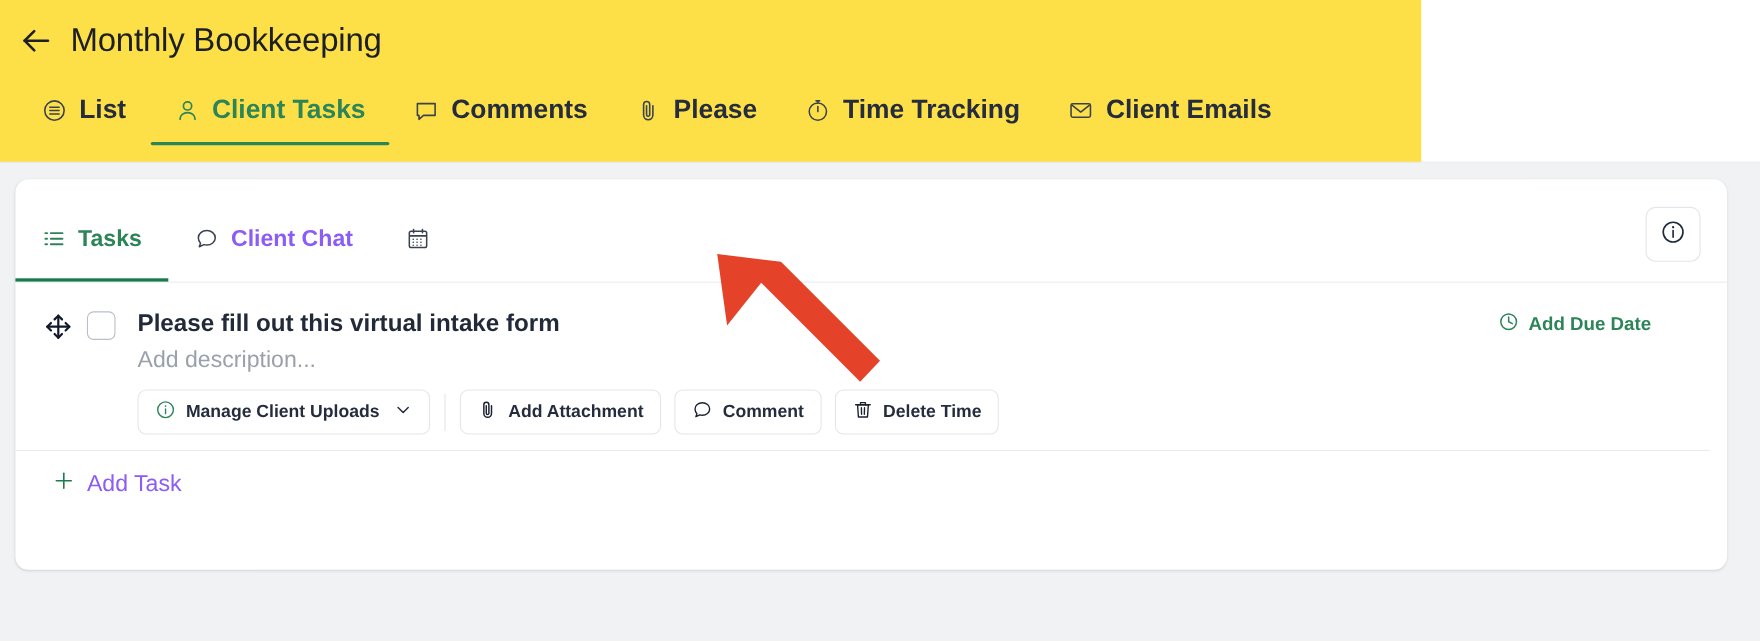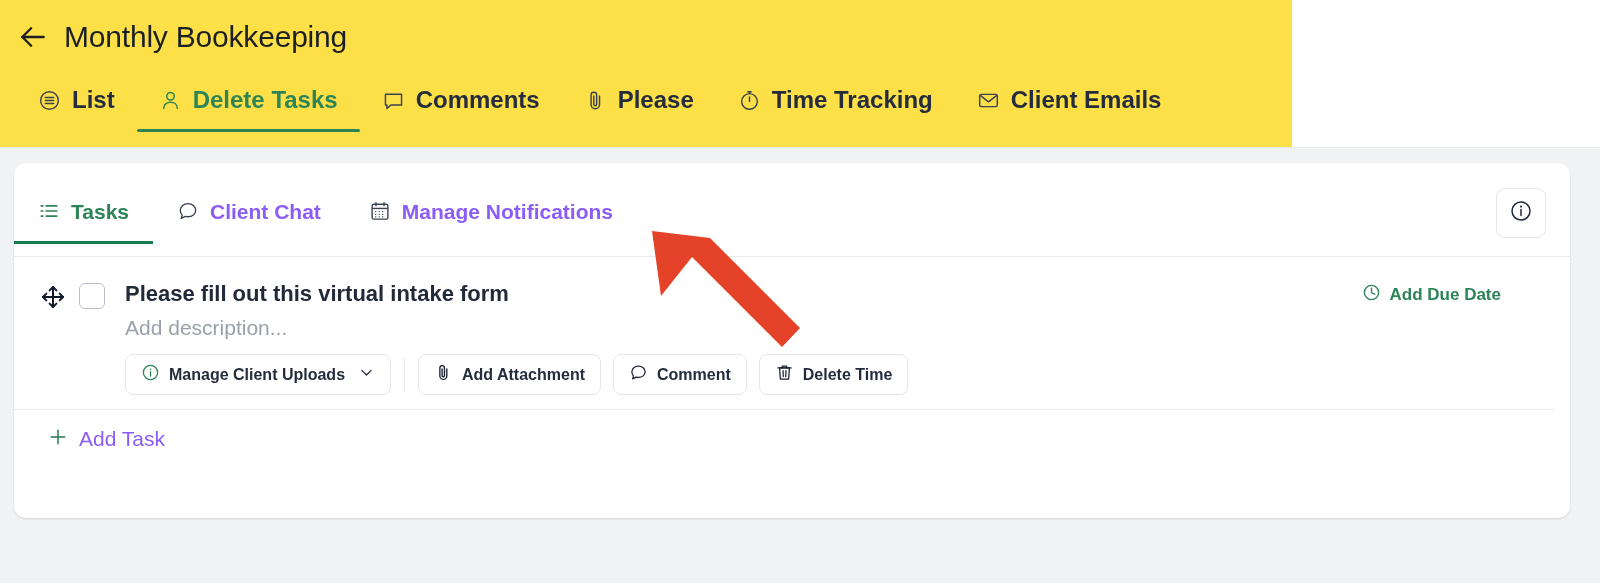--- a/index.html
+++ b/index.html
@@ -64,21 +64,21 @@
   }
 
   
   .card-tabs {
     position: absolute; left: 0; top: 0; right: 0; height: 94px;
     border-bottom: 1px solid #e9ebee;
     display: flex; align-items: flex-start;
   }
   .card-tab {
     display: flex; align-items: center; gap: 11px;
-    padding: 16px 24px 0 24px; height: 80px;
+    padding: 16px 24px 0 24px; height: 92px;
     position: relative; cursor: pointer; white-space: nowrap;
   }
   .card-tab .ct-label {
     font-size: 21px; font-weight: 700; color: #8b5cf6; line-height: 25px;
   }
   .card-tab.active .ct-label { color: #2c8457; }
   .card-tab.active::after {
     content: ""; position: absolute; left: 0; right: 0; bottom: -1px;
     height: 3px; background: #1a7a4f;
   }
@@ -191,21 +191,21 @@
         <span class="tt-label">List</span>
       </div>
 
       <div class="top-tab active">
         <span>
           <svg width="23" height="23" viewBox="0 0 24 24" fill="none" stroke="#2c8457" stroke-width="1.6" stroke-linecap="round">
             <circle cx="12" cy="7.6" r="3.9"></circle>
             <path d="M4.9 20.2c0-3.9 3.2-6.3 7.1-6.3s7.1 2.4 7.1 6.3"></path>
           </svg>
         </span>
-        <span class="tt-label">Delete Tasks</span>
+        <span class="tt-label">Client Tasks</span>
       </div>
 
       <div class="top-tab">
         <span>
           <svg width="23" height="23" viewBox="0 0 24 24" fill="none" stroke="#3a4250" stroke-width="1.5" stroke-linejoin="round">
             <path d="M3.6 5.4h16.8v11.2H9.4l-4.3 3.7v-3.7H3.6z"></path>
           </svg>
         </span>
         <span class="tt-label">Comments</span>
       </div>
@@ -287,21 +287,20 @@
                 <line x1="14.8" y1="12.6" x2="15.0" y2="12.6"></line>
                 <line x1="7.2" y1="15.6" x2="7.4" y2="15.6"></line>
                 <line x1="11.0" y1="15.6" x2="11.2" y2="15.6"></line>
                 <line x1="14.8" y1="15.6" x2="15.0" y2="15.6"></line>
                 <line x1="7.2" y1="18.4" x2="7.4" y2="18.4"></line>
                 <line x1="11.0" y1="18.4" x2="11.2" y2="18.4"></line>
                 <line x1="14.8" y1="18.4" x2="15.0" y2="18.4"></line>
               </g>
             </svg>
           </span>
-          <span class="ct-label">Manage Notifications</span>
         </div>
 
         <div class="info-btn">
           <span>
             <svg width="24" height="24" viewBox="0 0 24 24" fill="none" stroke="#1f2a3c" stroke-width="1.5">
               <circle cx="12" cy="12" r="9"></circle>
               <line x1="12" y1="10.6" x2="12" y2="16.6" stroke-linecap="round"></line>
               <circle cx="12" cy="7.6" r="1.05" fill="#1f2a3c" stroke="none"></circle>
             </svg>
           </span>

